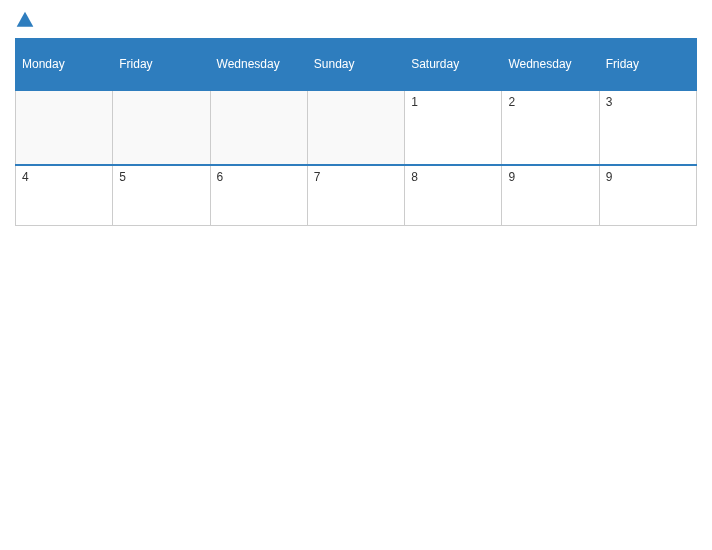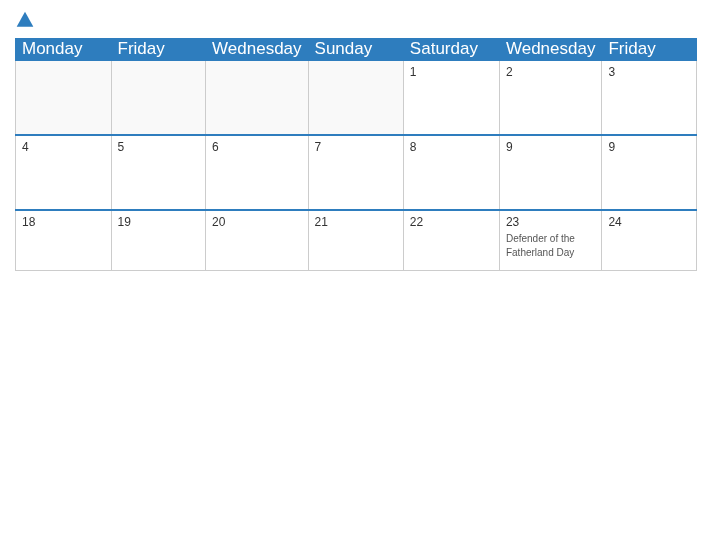--- a/index.html
+++ b/index.html
@@ -55,23 +55,23 @@
       text-align: right;
     }
     
     .calendar {
       width: 100%;
       border-collapse: collapse;
     }
     .calendar th {
       background-color: #2e7dbe;
       color: #fff;
-      font-size: 17px;
+      font-size: 12px;
       font-weight: normal;
-      padding: 0 6px;
+      padding: 18px 6px;
       text-align: left;
       border: 1px solid #2e7dbe;
     }
     .calendar td {
       border: 1px solid #ccc;
       border-top: 2px solid #2e7dbe;
       vertical-align: top;
       width: calc(100% / 7);
       height: 75px;
       padding: 4px 6px;
@@ -162,36 +162,15 @@
           <td>
             <span class="day-num">8</span>
           </td>
           <td>
             <span class="day-num">9</span>
           </td>
           <td>
             <span class="day-num">9</span>
           </td>
         </tr>
-        <tr>
-          <td>
-            <span class="day-num">18</span>
-          </td>
-          <td>
-            <span class="day-num">19</span>
-          </td>
-          <td>
-            <span class="day-num">20</span>
-          </td>
-          <td>
-            <span class="day-num">21</span>
-          </td>
-          <td>
-            <span class="day-num">22</span>
-          </td>
-          <td><span class="day-num">23</span><span class="event">Defender of the Fatherland Day</span></td>
-          <td>
-            <span class="day-num">24</span>
-          </td>
-        </tr>
       </tbody>
   </table>
 </div>
 
 </body></html>

